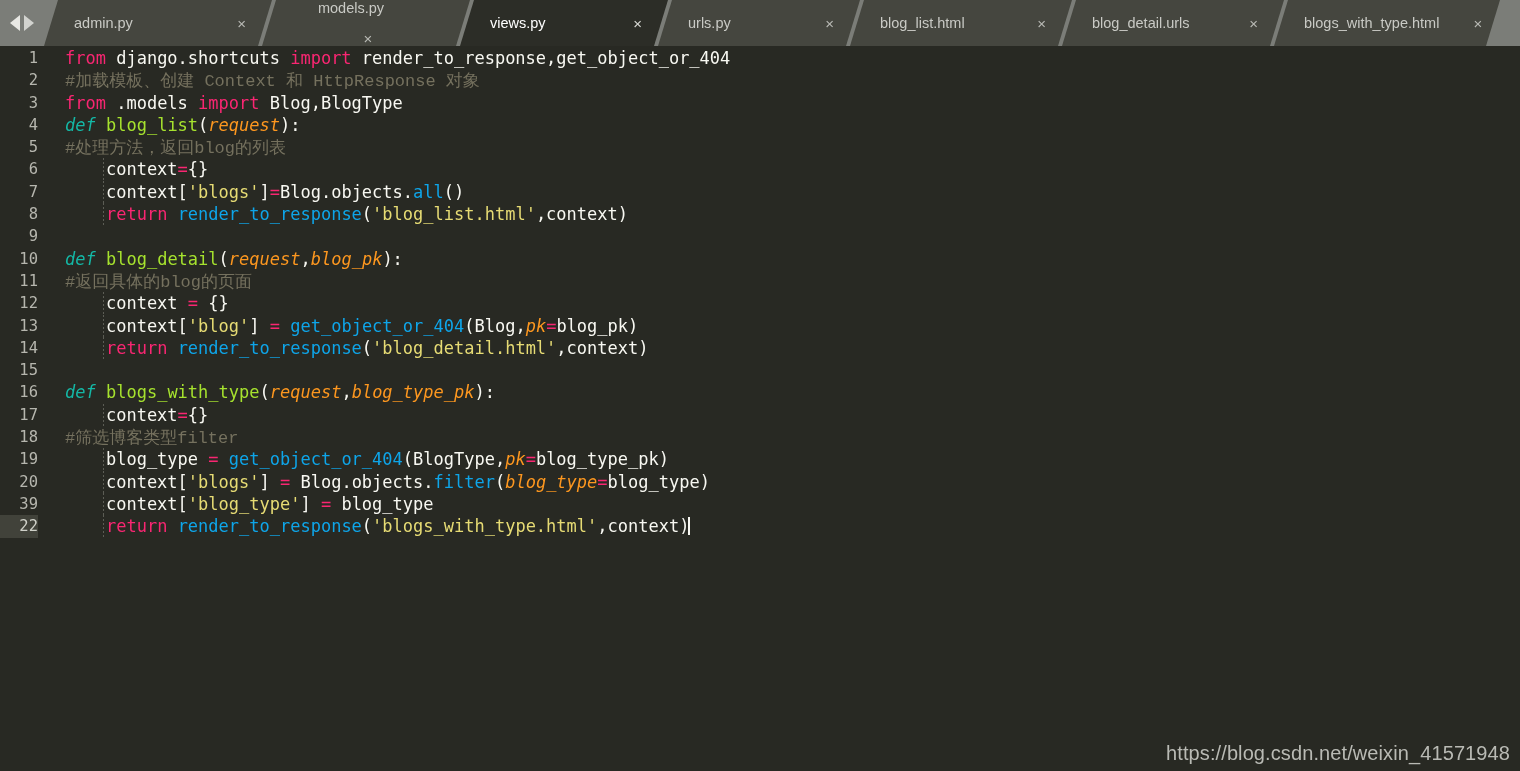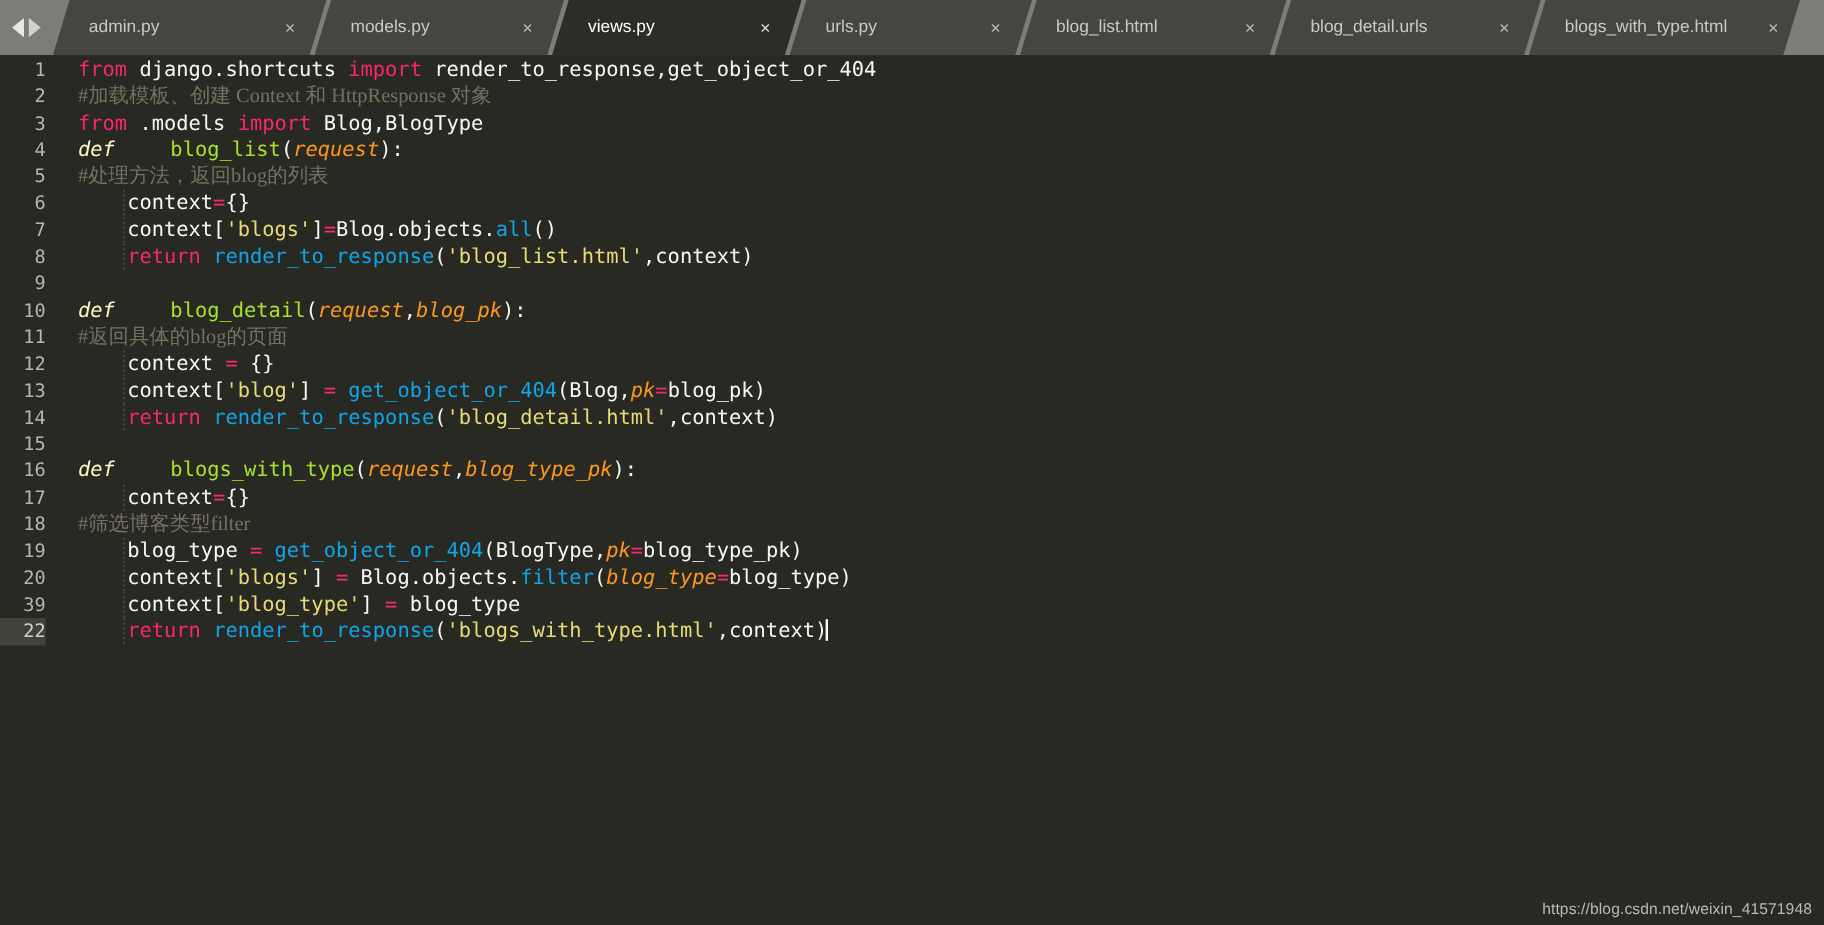--- a/index.html
+++ b/index.html
@@ -84,21 +84,21 @@
   .tab .closex {
     font-family: "Liberation Sans", sans-serif;
     font-size: 15px;
     color: #b9bab5;
     line-height: 1;
   }
   .tab.active .closex { color: #d8d9d4; }
 
   
   .tab-0 { width: 228px; }
-  .tab-1 { width: 208px; }
+  .tab-1 { width: 208px; flex-direction: column; }
   .tab-2 { width: 208px; }
   .tab-3 { width: 202px; }
   .tab-4 { width: 222px; }
   .tab-5 { width: 222px; }
   .tab-6 { width: 226px; }
 
   
   .editor {
     position: absolute;
     top: 46px; left: 0; right: 0; bottom: 0;
@@ -146,47 +146,47 @@
     top: 0;
     height: 100%;
     background-image: linear-gradient(to bottom, #5c5d55 50%, rgba(0,0,0,0) 0%);
     background-size: 1px 4px;
     background-repeat: repeat-y;
     pointer-events: none;
   }
 
   
   .k   { color: #f92672; }            
-  .kw  { color: #fef9c3; font-style: italic; }  
-  .fn  { color: #a6e22e; margin-left: 36px; }            
+  .kw  { color: #14b8a6; font-style: italic; }  
+  .fn  { color: #a6e22e; }            
   .call{ color: #0ea5e9; }            
   .par { color: #fd971f; font-style: italic; }  
   .str { color: #e6db74; }            
   .cmt { color: #75715e; }            
   .pl  { color: #f8f8f2; }
 
-  .cmt-cjk { font-family: Liberation Serif, serif; }
+  .cmt-cjk { font-family: Liberation Mono, monospace; }
 
   .cursor {
     display: inline-block;
     width: 1.5px;
     height: 18px;
     background: #f8f8f2;
     vertical-align: -3px;
     margin-left: -1px;
   }
 
   
   .watermark {
     position: absolute;
     right: 10px;
     bottom: 6px;
     color: #b9bab4;
     font-family: "Liberation Sans", sans-serif;
-    font-size: 13px;
+    font-size: 20px;
     letter-spacing: 0.1px;
     user-select: none;
   }
 </style>
 </head>
 <body>
 
 <div class="tabbar">
   <div class="navarrows">
     <span class="tri tri-left"></span>

